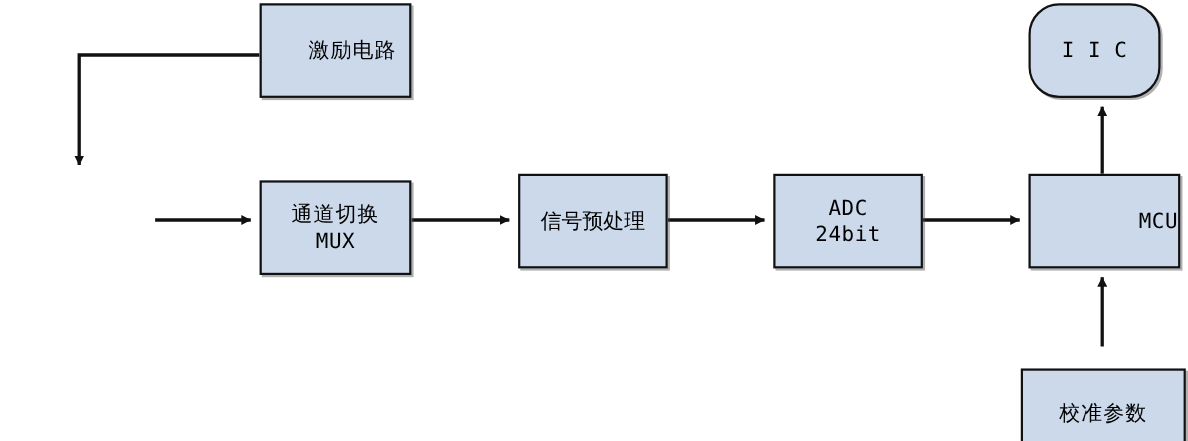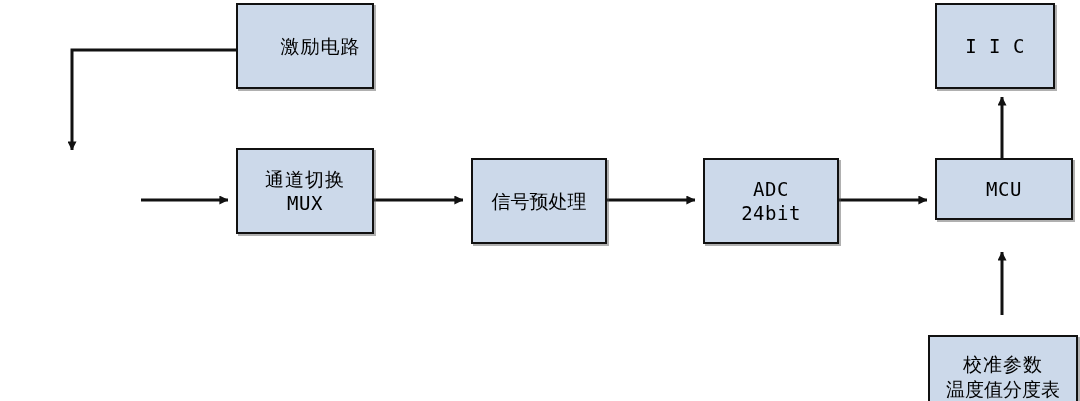--- a/index.html
+++ b/index.html
@@ -60,26 +60,26 @@
   }
   .cjk-wide {
     font-family: "DejaVu Sans", "Liberation Sans", sans-serif;
     font-size: 19px;
     letter-spacing: 0px;
     text-align: center;
   }
 
   
   #node-excitation      { left: 236px; top: 3px;   width: 138px; height: 86px; padding-left: 31px; }
-  #node-iic             { left: 935px; top: 3px;   width: 120px; height: 86px; }
+  #node-iic             { left: 935px; top: 3px;   width: 120px; height: 86px; border-radius: 28px; }
   #node-rtd             { left: 3px;   top: 158px; width: 138px; height: 86px; }
-  #node-mux             { left: 236px; top: 148px; width: 138px; height: 86px; }
+  #node-mux             { left: 236px; top: 164px; width: 138px; height: 86px; }
   #node-preprocess      { left: 471px; top: 158px; width: 136px; height: 86px; }
   #node-adc             { left: 703px; top: 158px; width: 136px; height: 86px; align-items: center; }
-  #node-mcu             { left: 935px; top: 158px; width: 138px; height: 62px; }
+  #node-mcu             { left: 935px; top: 158px; width: 138px; height: 86px; align-items: flex-end; }
   #node-calibration     { left: 928px; top: 315px; width: 150px; height: 83px; margin-top: 20px; }
 </style>
 </head>
 <body>
 
 <div id="diagram-root">
 
   <svg id="connector-layer" viewBox="0 0 1080 401" width="1080" height="401" xmlns="http://www.w3.org/2000/svg">
     <defs>
       <marker id="arrow-right" markerWidth="9" markerHeight="9" refX="8.6" refY="4.5" orient="auto" markerUnits="userSpaceOnUse">
@@ -130,16 +130,15 @@
     <span class="line mono">ADC</span>
     <span class="line mono">24bit</span>
   </div>
 
   <div class="node" id="node-mcu">
     <span class="line mono">MCU</span>
   </div>
 
   <div class="node" id="node-calibration">
     <span class="line cjk">校准参数</span>
-    <span class="line cjk-wide">温度值分度表</span>
   </div>
 
 </div>
 
 </body></html>

